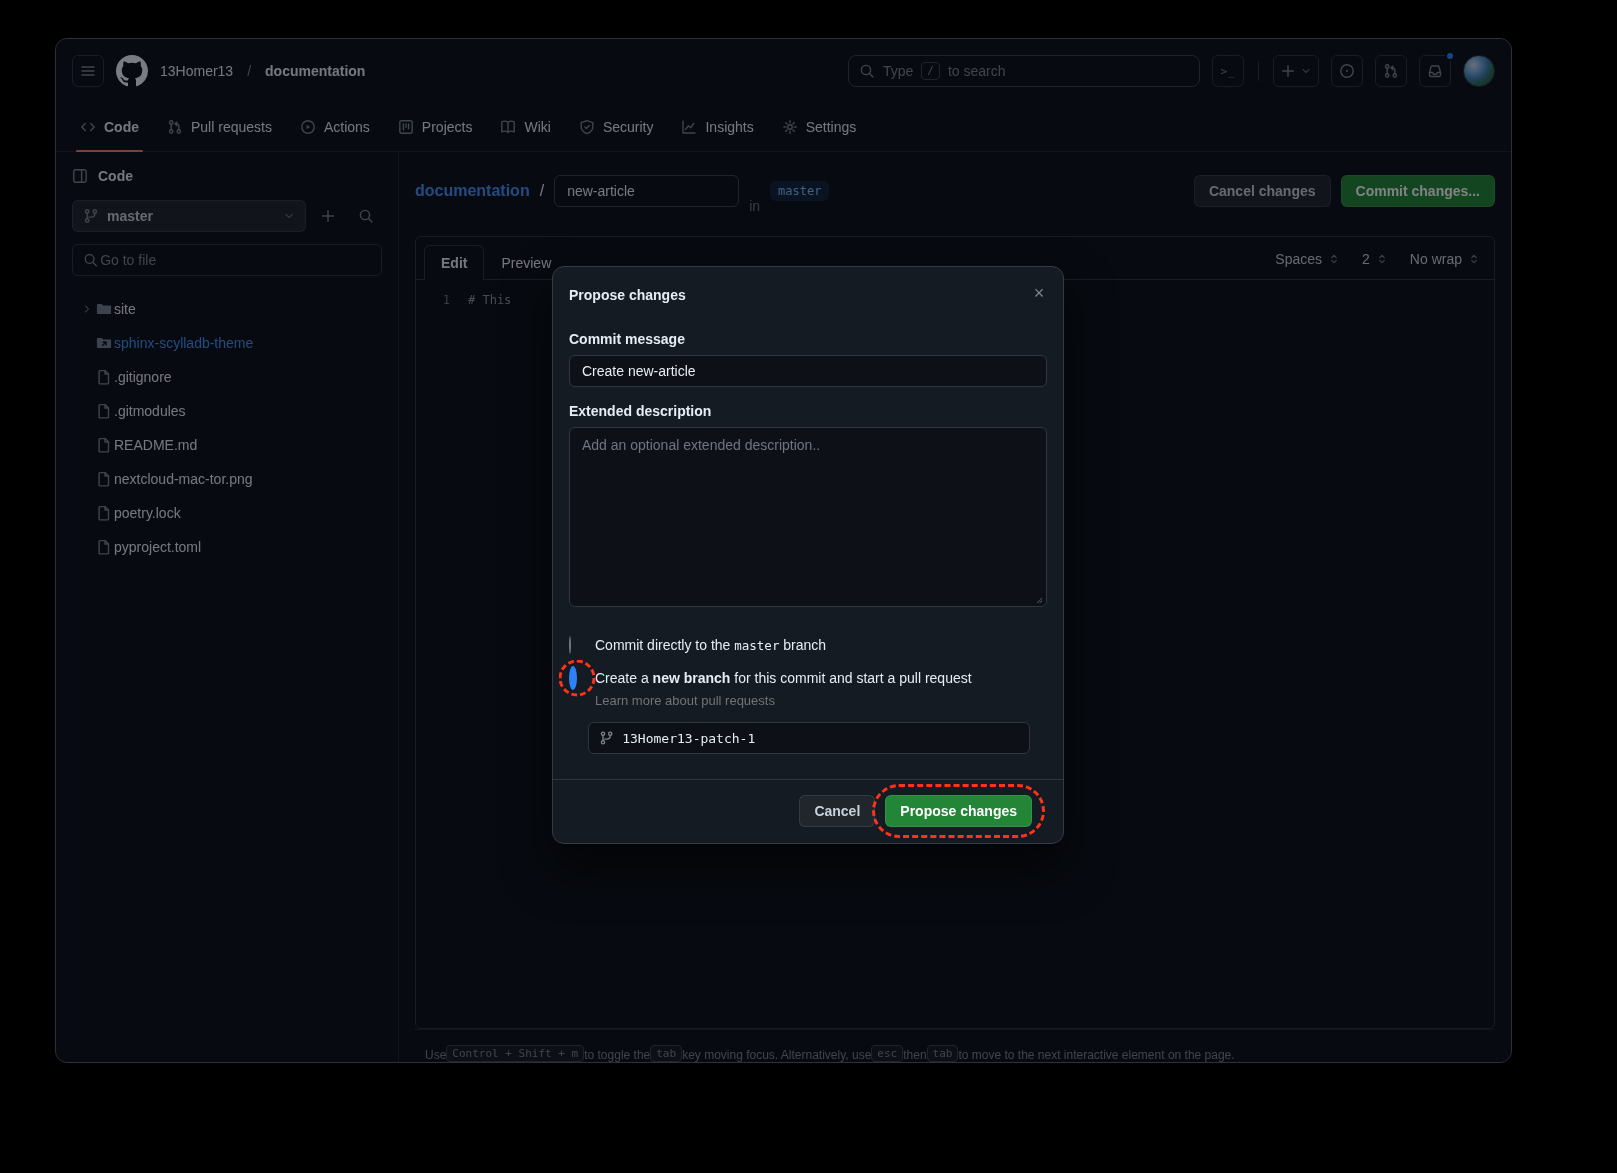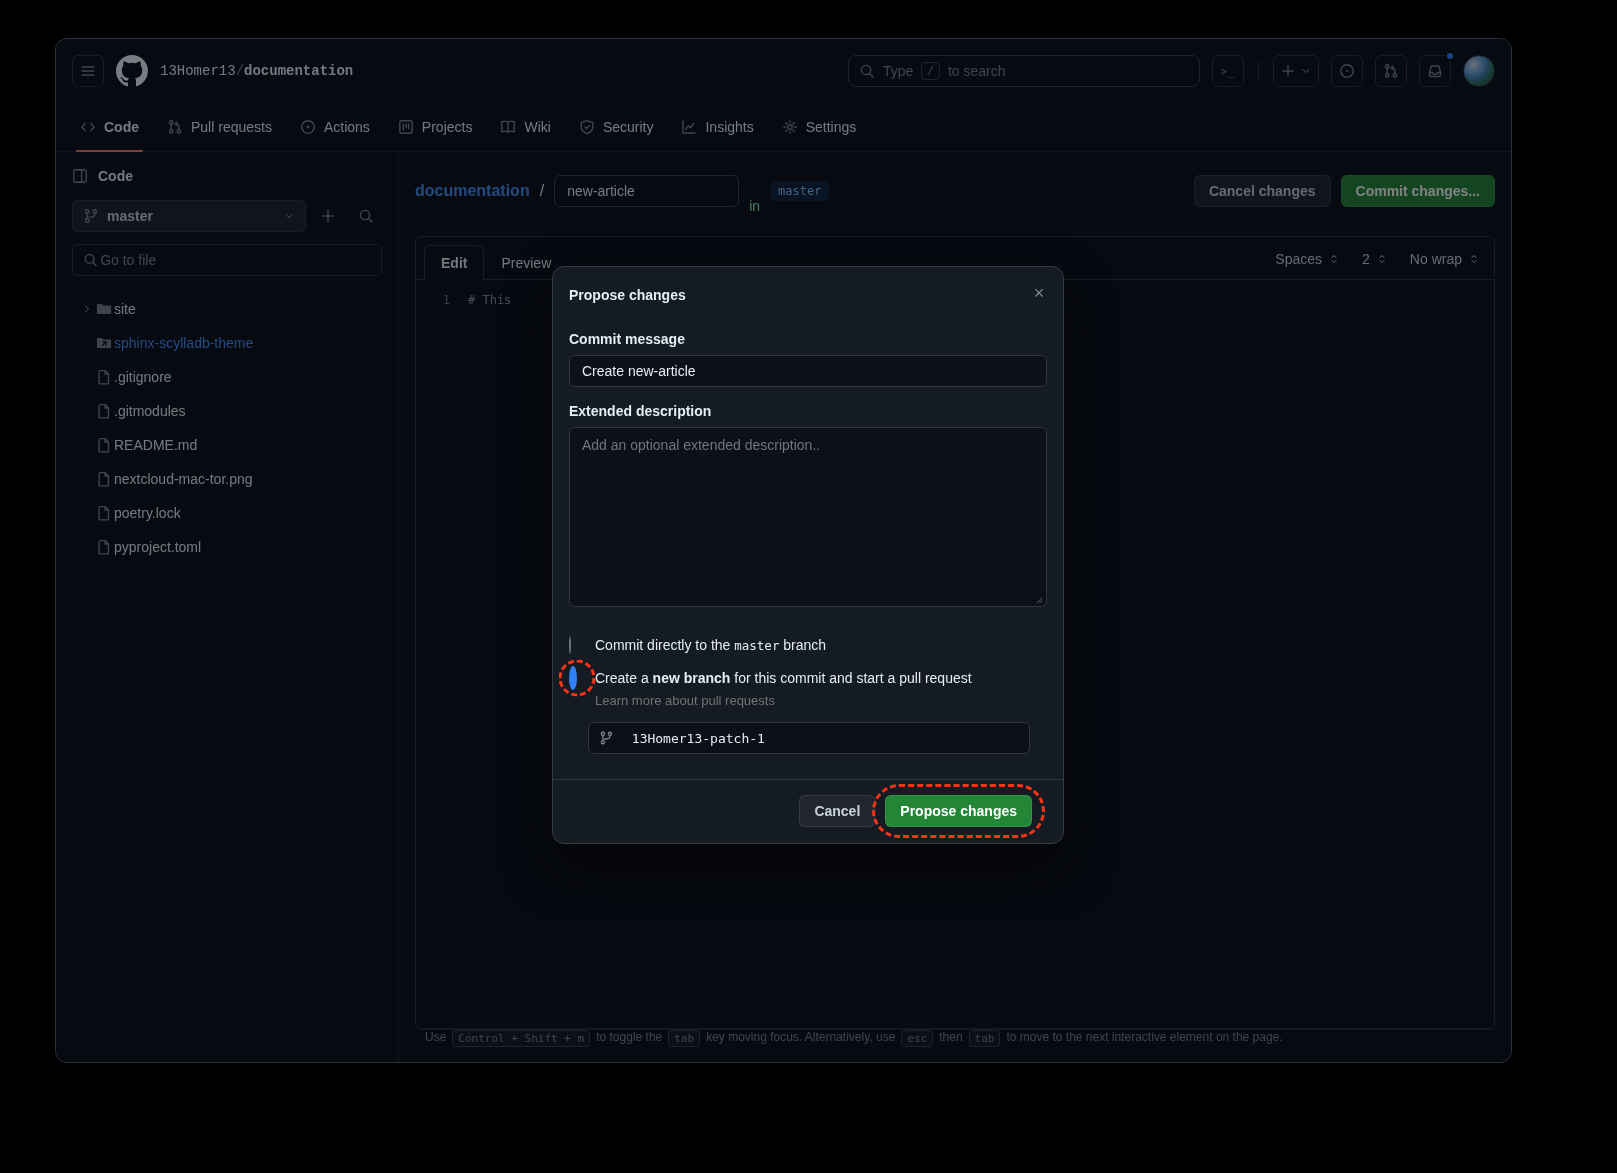--- a/index.html
+++ b/index.html
@@ -15,21 +15,21 @@
   }
   svg.ico { width:16px; height:16px; fill:none; stroke:#7d8590; stroke-width:1.4; stroke-linecap:round; stroke-linejoin:round; display:block; }
 
   
   .app-header { display:flex; align-items:center; height:64px; padding:0 16px; gap:12px; }
   .icon-btn {
     width:32px; height:32px; border:1px solid #30363d; border-radius:6px;
     display:flex; align-items:center; justify-content:center; background:transparent; color:#7d8590; flex:none;
   }
   .gh-logo svg { width:32px; height:32px; display:block; }
-  .crumb { display:flex; align-items:center; gap:0; font-size:14px;font-family:Liberation Mono, monospace; }
+  .crumb { display:flex; align-items:center; gap:14px; font-size:14px; }
   .crumb .sep { color:#7d8590; }
   .crumb .repo { font-weight:700; }
   .hspacer { flex:1; }
   .search-box {
     width:352px; height:32px; border:1px solid #3d444d; border-radius:8px;
     display:flex; align-items:center; gap:8px; padding:0 10px; color:#7d8590; font-size:14px;
   }
   .slash-key {
     border:1px solid #3d444d; border-radius:4px; padding:0 5px; font-size:11px; line-height:16px;
     color:#7d8590; font-family:"DejaVu Sans Mono", monospace;
@@ -89,21 +89,21 @@
   .tree-row.submodule .tree-label { color:#4493f8; }
 
   .main { flex:1; display:flex; flex-direction:column; min-width:0; }
   .main-topbar { display:flex; align-items:center; gap:10px; padding:15px 16px 22px; }
   .repo-link { color:#4493f8; font-weight:600; font-size:16px; }
   .path-sep { color:#e6edf3; font-size:16px; }
   .filename-input {
     width:185px; height:32px; background:transparent; border:1px solid #3d444d; border-radius:6px;
     color:#e6edf3; padding:0 12px; font-size:14px; outline:none; font-family:"Liberation Sans", sans-serif;
   }
-  .in-label { color:#86efac; font-size:14px;margin-top:31px; }
+  .in-label { color:#737373; font-size:14px;margin-top:31px; }
   .branch-badge {
     font-family:"DejaVu Sans Mono", monospace; font-size:12px; color:#79c0ff;
     background:rgba(56,139,253,0.15); padding:3px 8px; border-radius:6px;
   }
   .btn {
     height:32px; padding:0 14px; border-radius:6px; font-size:14px; font-weight:600;
     display:inline-flex; align-items:center; justify-content:center;
     border:1px solid rgba(240,246,252,0.1); cursor:pointer; font-family:"Liberation Sans", sans-serif;
   }
   .btn-default { background:#21262d; color:#c9d1d9;margin-left:48px; }
@@ -119,21 +119,21 @@
   .selects { margin-left:auto; display:flex; align-items:center; gap:10px; padding-bottom:8px; }
   .select { display:flex; align-items:center; gap:6px; color:#c9d1d9; font-size:14px; padding:4px 6px; border-radius:6px; cursor:pointer; }
   .editor-body {
     flex:1; padding:10px 0; font-family:"DejaVu Sans Mono", monospace; font-size:12px; line-height:20px;
   }
   .code-line { display:flex; }
   .ln { width:52px; text-align:right; padding-right:18px; color:#6e7681; flex:none; }
   .code-text { color:#8b949e; white-space:pre; }
 
   .hint-bar {
-    margin:0 16px; height:33px; border-top:1px solid #21262d; display:flex; align-items:flex-start; gap:6px;
+    margin:0 16px; height:33px; border-top:1px solid #21262d; display:flex; align-items:flex-end; gap:0;
     font-size:12px; color:#7d8590; padding:0 10px; white-space:nowrap; overflow:hidden;
   }
   kbd {
     font-family:"DejaVu Sans Mono", monospace; font-size:11px; border:1px solid #3d444d; border-radius:4px;
     padding:1px 5px; color:#7d8590; background:rgba(110,118,129,0.1);
   }
 
   
   .overlay { position:absolute; inset:0; background:rgba(1,4,9,0.5); z-index:10; }
   .modal {
@@ -165,21 +165,21 @@
   .radio-row { display:flex; align-items:center; gap:10px; font-size:14px; }
   .radio-row.r1 { margin-top:26px; }
   .radio-row.r2 { margin-top:17px; }
   .radio-wrap { position:relative; width:16px; height:16px; flex:none; }
   .radio { width:16px; height:16px; border-radius:50%; border:1px solid #6e7681; background:transparent; }
   .radio.checked { border:4.5px solid #2f81f7; background:#0d1117; }
   .mono-ref { font-family:"DejaVu Sans Mono", monospace; font-size:12.5px; }
   .bold { font-weight:700; }
   .learn-more { margin:7px 0 0 26px; font-size:13px; color:#737373; cursor:pointer; display:inline-block; }
   .branch-input-row {
-    margin:13px 17px 0 19px; display:flex; align-items:center; gap:16px;
+    margin:13px 17px 0 19px; display:flex; align-items:center; gap:6px;
     border:1px solid #30363d; border-radius:6px; background:#0d1117; height:32px; padding:0 10px;
   }
   .branch-input-row input {
     border:none; background:transparent; outline:none; color:#e6edf3; width:100%;
     font-family:"DejaVu Sans Mono", monospace; font-size:13px;
   }
   .modal-footer {
     display:flex; justify-content:flex-end; gap:10px; padding:15px 31px 16px;
     border-top:1px solid #30363d; margin-top:25px;
   }

